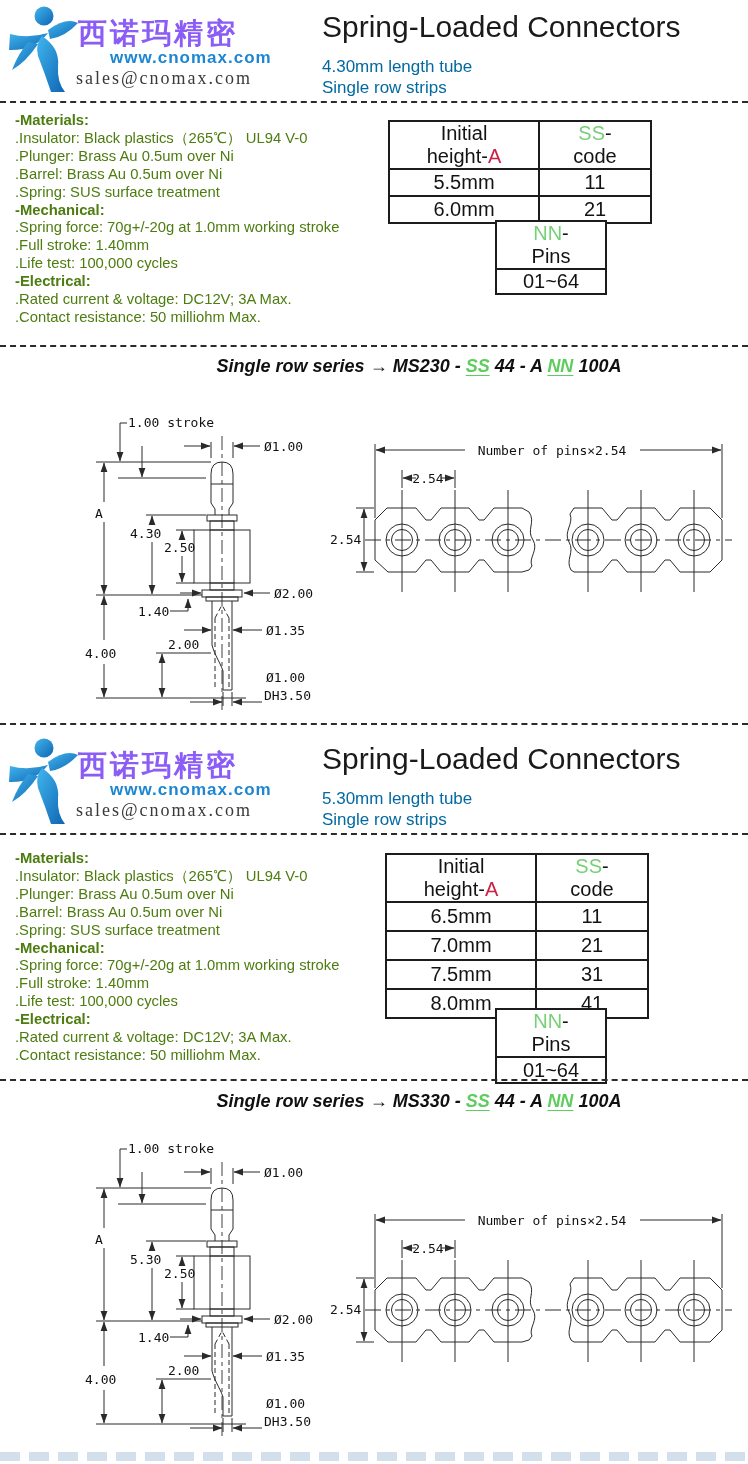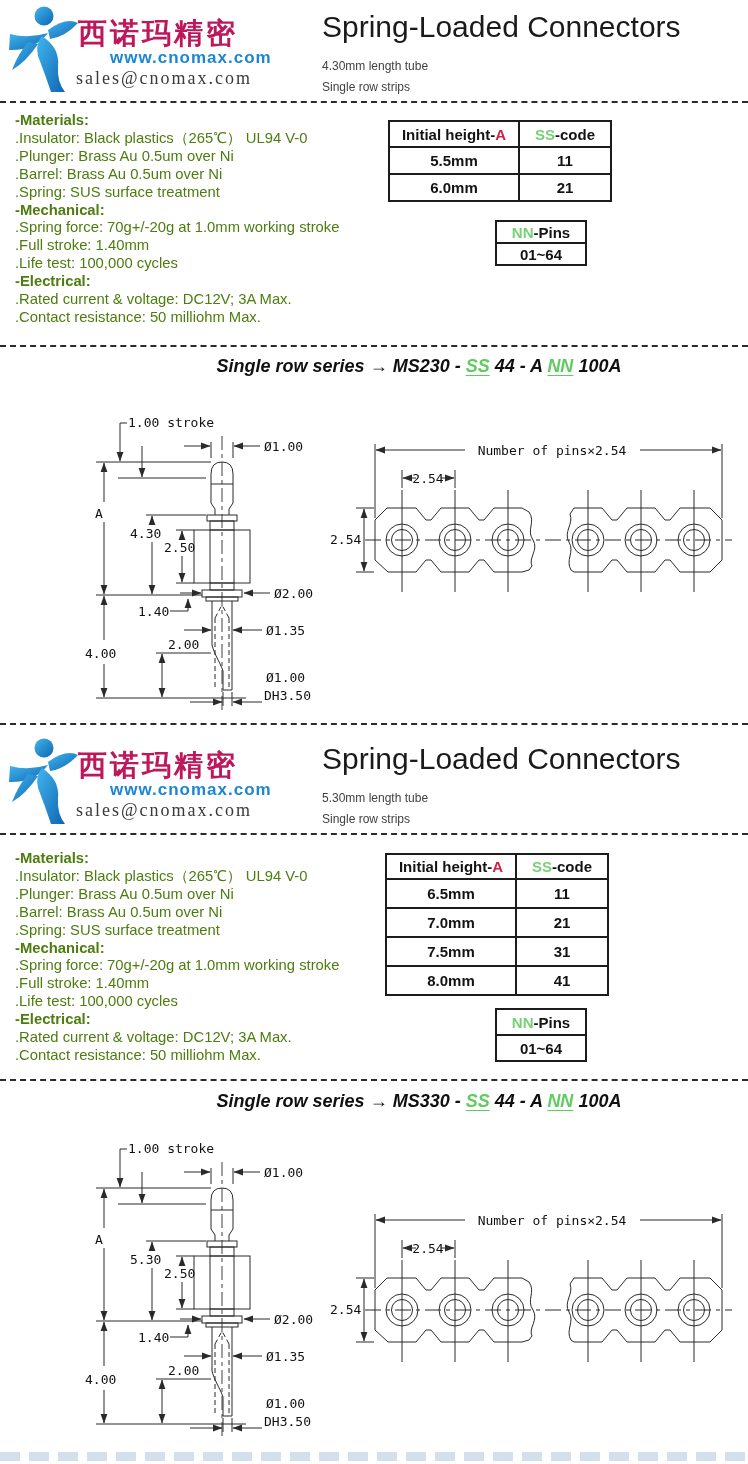--- a/index.html
+++ b/index.html
@@ -2,37 +2,37 @@
 <html><head>
 <meta charset="utf-8">
 <style>
   html,body{margin:0;padding:0;background:#888;}
   #page{position:relative;width:748px;height:1464px;background:#ffffff;
         font-family:"Liberation Sans",sans-serif;color:#111;overflow:hidden;}
   .sep{position:absolute;left:0;width:748px;border-top:2px dashed #2b2b2b;height:0;}
   
   .logo{position:absolute;left:8px;width:300px;height:96px;}
   .logo .cn{position:absolute;left:70px;top:10px;font-size:29px;font-weight:bold;
-            color:#be185d;letter-spacing:3px;white-space:nowrap;}
+            color:#8b5cf6;letter-spacing:3px;white-space:nowrap;}
   .logo .www{position:absolute;left:102px;top:44px;font-size:17px;font-weight:bold;
              color:#1d86d2;letter-spacing:1px;}
   .logo .mail{position:absolute;left:68px;top:64px;font-size:18px;
               font-family:"Liberation Serif",serif;color:#3a3a3a;letter-spacing:2px;}
   .titleblock{position:absolute;left:322px;width:420px;}
   .sec-title{font-size:30px;color:#1a1a1a;margin:0;font-weight:400;white-space:nowrap;}
-  .sub{font-size:12px;line-height:21px;color:#404040;}
+  .sub{font-size:17px;line-height:21px;color:#0369a1;}
   .subwrap{margin-top:12px;}
   
   .specs{position:absolute;left:15px;width:372px;}
   .spec-line{font-size:14.8px;line-height:17.9px;white-space:pre;color:#4d7c0f;}
   .bold{font-weight:bold;}
   
   table.spec-table{border-collapse:collapse;position:absolute;background:#fff;}
   table.spec-table td,table.spec-table th{border:2px solid #1c1c1c;text-align:center;
-      font-size:15px;font-weight:700;padding:0 8px;color:#131313;}
+      font-size:20px;font-weight:400;padding:0 18px;color:#131313;}
   .accent-red{color:#cc2244;}
   .accent-green{color:#77d077;}
   
   .series{position:absolute;left:90px;width:658px;text-align:center;
           font-size:18px;font-weight:bold;color:#101010;white-space:nowrap;font-style:italic;}
   .series span{white-space:pre;}
   .series .grn{color:#5ecc5e;text-decoration:underline;text-underline-offset:3px;}
   
   .drawblock{position:absolute;left:0;width:748px;}
   .dwg{position:absolute;}

